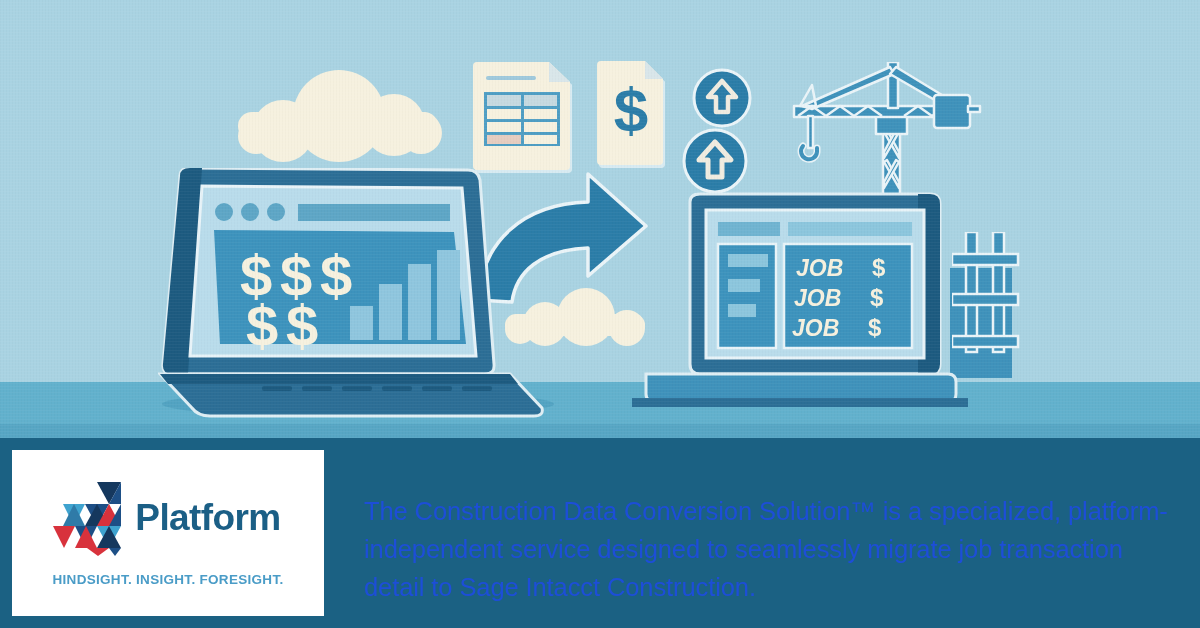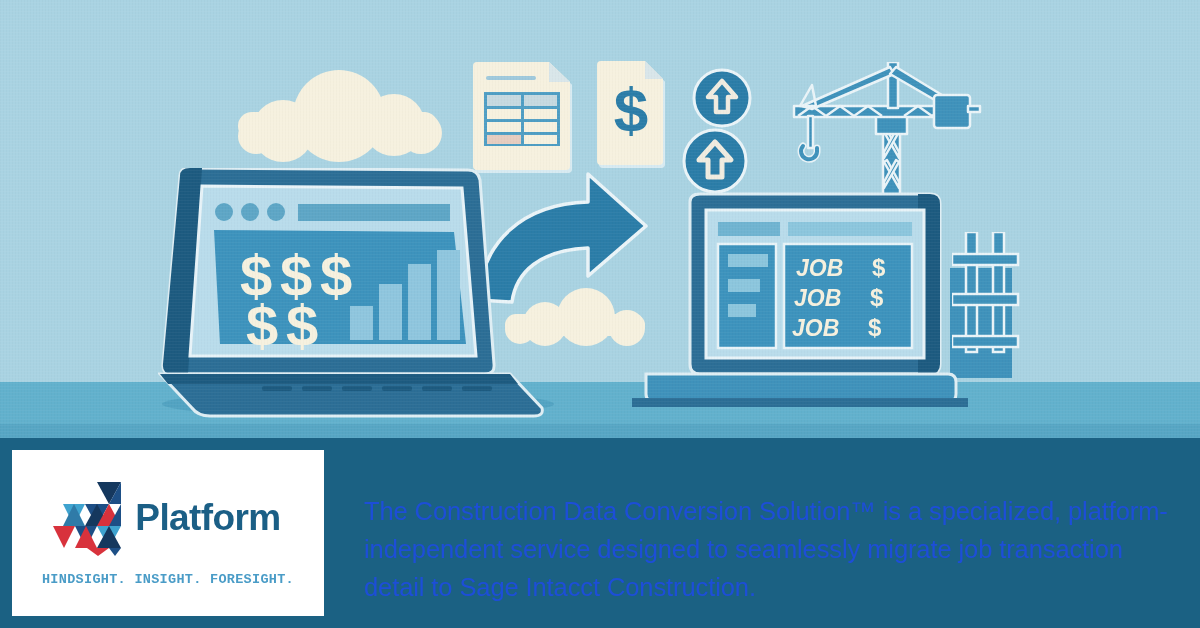--- a/index.html
+++ b/index.html
@@ -115,21 +115,21 @@
   .logo-wordmark .w {
     font-family: "Liberation Sans", sans-serif;
     font-weight: bold;
     font-size: 37px;
     color: #1b5f86;
     letter-spacing: -0.6px;
   }
   .logo-wordmark .w2 { font-size: 37px; }
   .logo-tagline {
     margin-top: 16px;
-    font-family: Liberation Mono, monospace;
+    font-family: Liberation Sans, sans-serif;
     font-weight: bold;
     font-size: 13.5px;
     color: #4a9cc7;
     letter-spacing: .3px;
   }
   .headline {
     position: absolute;
     left: 364px; top: 492px; width: 810px;
     color: #1d4ed8;
     font-family: "Liberation Sans", sans-serif;

